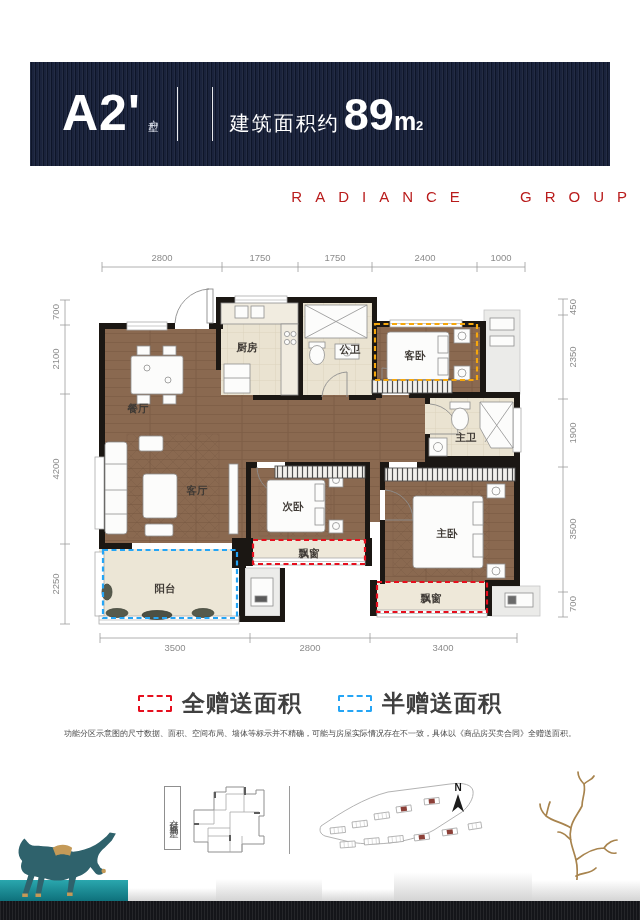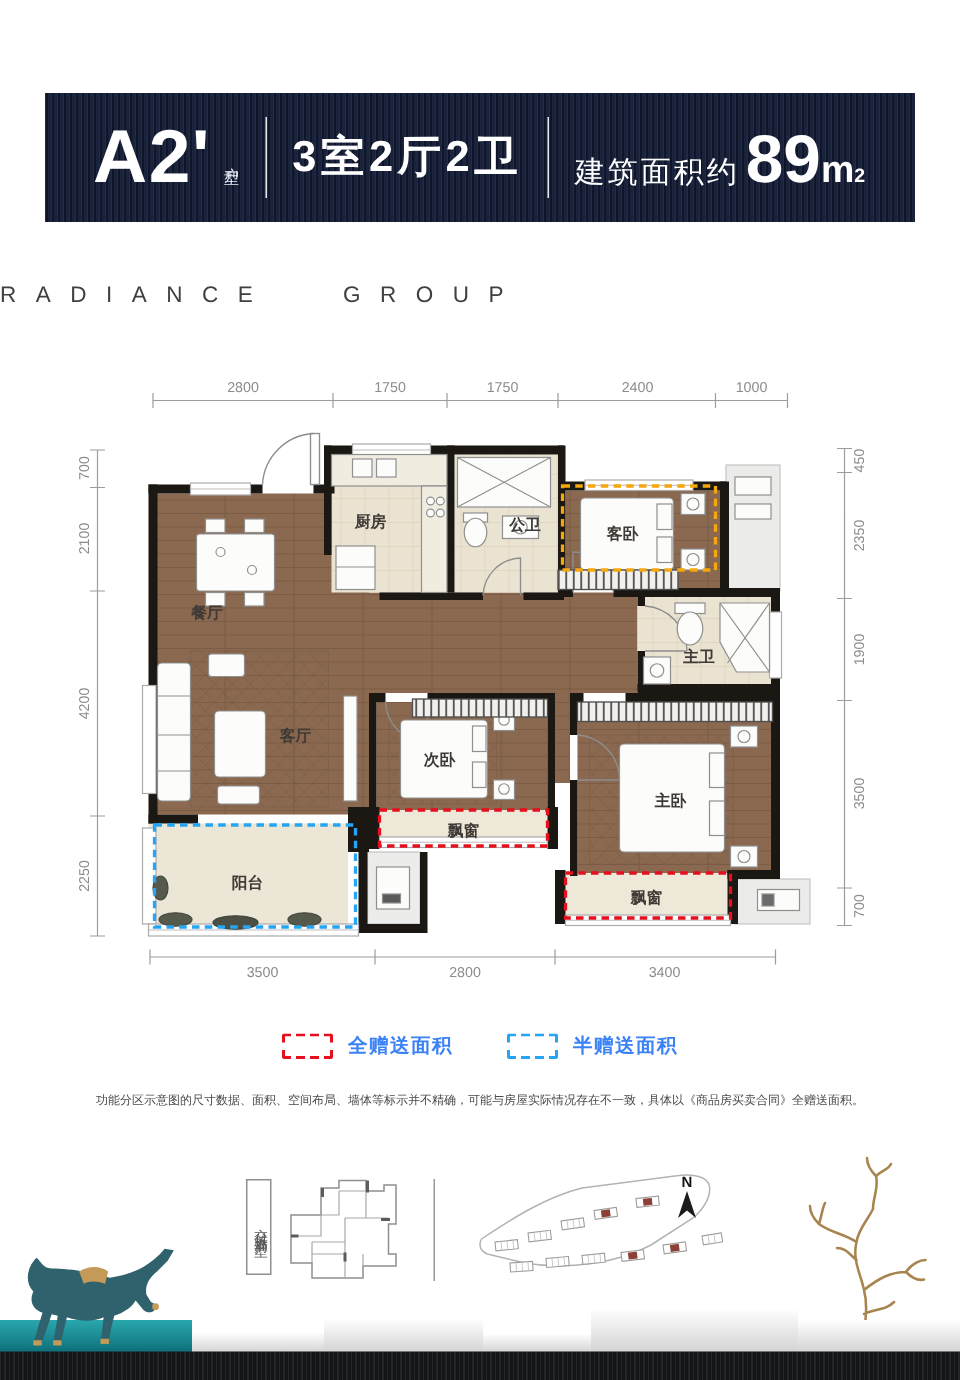--- a/index.html
+++ b/index.html
@@ -1,50 +1,50 @@
 <!DOCTYPE html>
 <html><head>
 <meta charset="utf-8">
 <style>
   html,body{margin:0;padding:0;background:#fff;}
   .page{position:relative;width:640px;height:920px;background:#ffffff;overflow:hidden;
         font-family:"Liberation Sans","DejaVu Sans",sans-serif;margin:0 auto;}
 
   
-  .header{position:absolute;left:30px;top:62px;width:580px;height:86px;
+  .header{position:absolute;left:30px;top:62px;width:580px;height:104px;
     background-color:#161f38;
     background-image:repeating-linear-gradient(90deg, rgba(255,255,255,0.06) 0 1px, rgba(5,10,22,0.45) 1px 2px, rgba(255,255,255,0.02) 2px 4px);
     display:flex;align-items:center;color:#fff;}
   .unit-block{display:flex;align-items:flex-start;margin-left:32px;}
   .unit-code{font-size:50px;font-weight:bold;line-height:0.95;letter-spacing:1px;}
   .unit-suffix{writing-mode:vertical-rl;text-orientation:upright;font-size:10px;letter-spacing:2px;
     margin:22px 0 0 5px;color:#e8ecf5;}
   .hdr-divider{width:1px;height:54px;background:rgba(255,255,255,0.9);margin:0 17px;}
   .layout-text{font-size:29px;font-weight:bold;letter-spacing:3px;white-space:nowrap;}
   .area-block{display:flex;align-items:baseline;white-space:nowrap;}
   .area-prefix{font-size:20px;letter-spacing:2px;font-weight:500;}
   .area-value{font-size:45px;font-weight:bold;margin-left:4px;line-height:1;}
   .area-unit{font-size:25px;font-weight:bold;}
   .area-sup{font-size:13px;font-weight:bold;vertical-align:super;}
 
   
-  .watermark{position:absolute;top:188px;left:0;width:100%;text-align:left;
-    font-size:15px;color:#404040;letter-spacing:13px;word-spacing:30px;font-weight:500;}
+  .watermark{position:absolute;top:188px;left:0;width:100%;text-align:right;
+    font-size:15px;color:#b91c1c;letter-spacing:13px;word-spacing:30px;font-weight:500;}
 
   
   .plan-svg{position:absolute;left:35px;top:252px;}
 
   
   .legend{position:absolute;top:688px;left:0;width:100%;display:flex;justify-content:center;gap:36px;}
   .legend-item{display:flex;align-items:center;gap:10px;}
   .legend-swatch{width:30px;height:13px;border:2px dashed;border-radius:2px;}
   .sw-red{border-color:#e60f1e;}
   .sw-blue{border-color:#25a5f5;}
   .sw-orange{border-color:#f6a70c;}
-  .legend-label{font-size:13px;font-weight:bold;color:#3b82f6;letter-spacing:1px;}
+  .legend-label{font-size:23px;font-weight:bold;color:#404040;letter-spacing:1px;}
 
   
   .disclaimer{position:absolute;top:727px;left:30px;right:30px;text-align:center;
     font-size:8px;line-height:13px;color:#4a4a4a;}
 
   
   .delivery-box{position:absolute;left:164px;top:786px;width:15px;height:58px;
     border:1px solid #8f8f8f;writing-mode:vertical-rl;text-orientation:upright;
     font-size:9px;letter-spacing:2px;color:#555;text-align:center;padding:2px 0;}
   .miniplan-svg{position:absolute;left:186px;top:782px;}
@@ -69,21 +69,20 @@
 <body>
 
 <div class="page">
 
   <div class="header">
     <div class="unit-block">
       <div class="unit-code">A2'</div>
       <div class="unit-suffix">户型</div>
     </div>
     <div class="hdr-divider"></div>
-    <div class="layout-text">3室2厅2卫</div>
     <div class="hdr-divider"></div>
     <div class="area-block">
       <span class="area-prefix">建筑面积约</span>
       <span class="area-value">89</span>
       <span class="area-unit">m</span>
       <sup class="area-sup">2</sup>
     </div>
   </div>
 
   <div class="watermark">RADIANCE GROUP</div>

